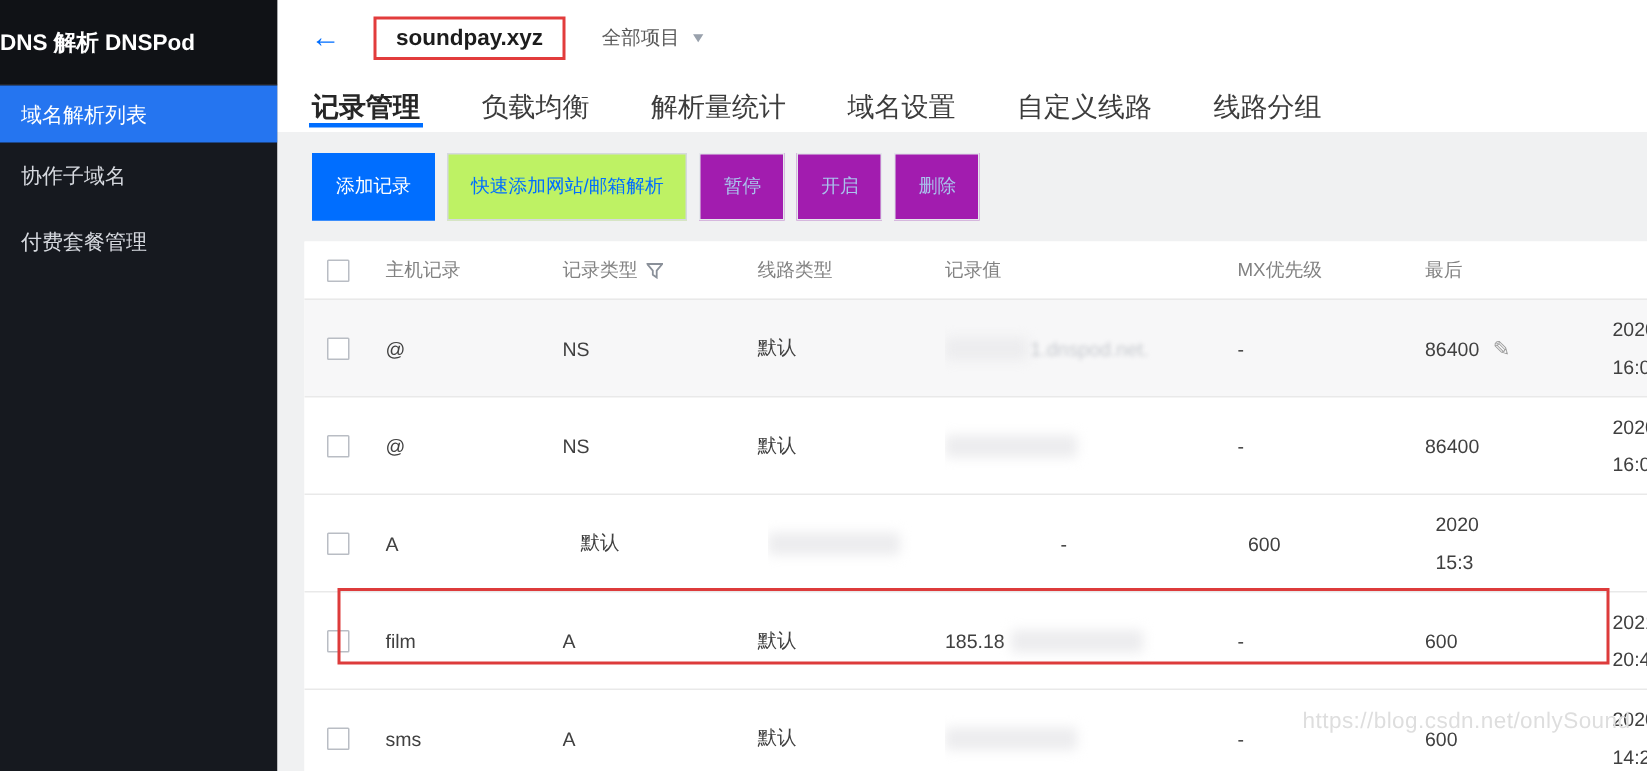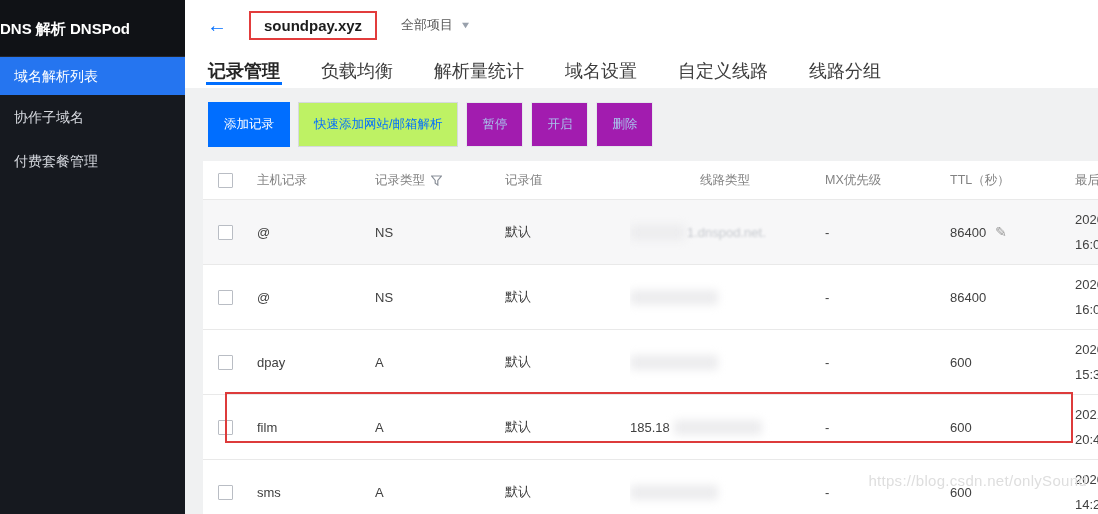--- a/index.html
+++ b/index.html
@@ -130,24 +130,23 @@
           </div>
         <div class="cell c-host">主机记录</div>
         <div class="cell c-type">
           <span>记录类型</span>
           <span class="funnel">
             <svg width="11" height="11" viewBox="0 0 11 11">
                 <path d="M0.5 1 H10.5 L6.8 5.4 V10 L4.2 8.2 V5.4 Z" fill="none" stroke="#8a9099" stroke-width="1.2"></path>
               </svg>
           </span>
         </div>
+        <div class="cell c-line">线路类型</div>
         <div class="cell c-value">记录值</div>
-        <div class="cell c-line">线路类型</div>
         <div class="cell c-mx">MX优先级</div>
-        <div class="cell c-ttl">TTL（秒）</div>
         <div class="cell c-date">最后</div>
       </div>
 
       <div id="table-body">
   <div class="t-row hovered">
     <div class="cell c-check">
               <span class="checkbox"></span>
             </div>
     <div class="cell c-host">@</div>
     <div class="cell c-type">NS</div>
@@ -188,21 +187,20 @@
     <div class="cell c-date">
       <div>2020</div>
       <div>16:0</div>
     </div>
   </div>
 
   <div class="t-row">
     <div class="cell c-check">
               <span class="checkbox"></span>
             </div>
-    <div class="cell c-host">dpay</div>
     <div class="cell c-type">A</div>
     <div class="cell c-line">默认</div>
     <div class="cell c-value">
 
       <span class="smudge"></span>
 
     </div>
     <div class="cell c-mx">-</div>
     <div class="cell c-ttl">
       <span>600</span>

